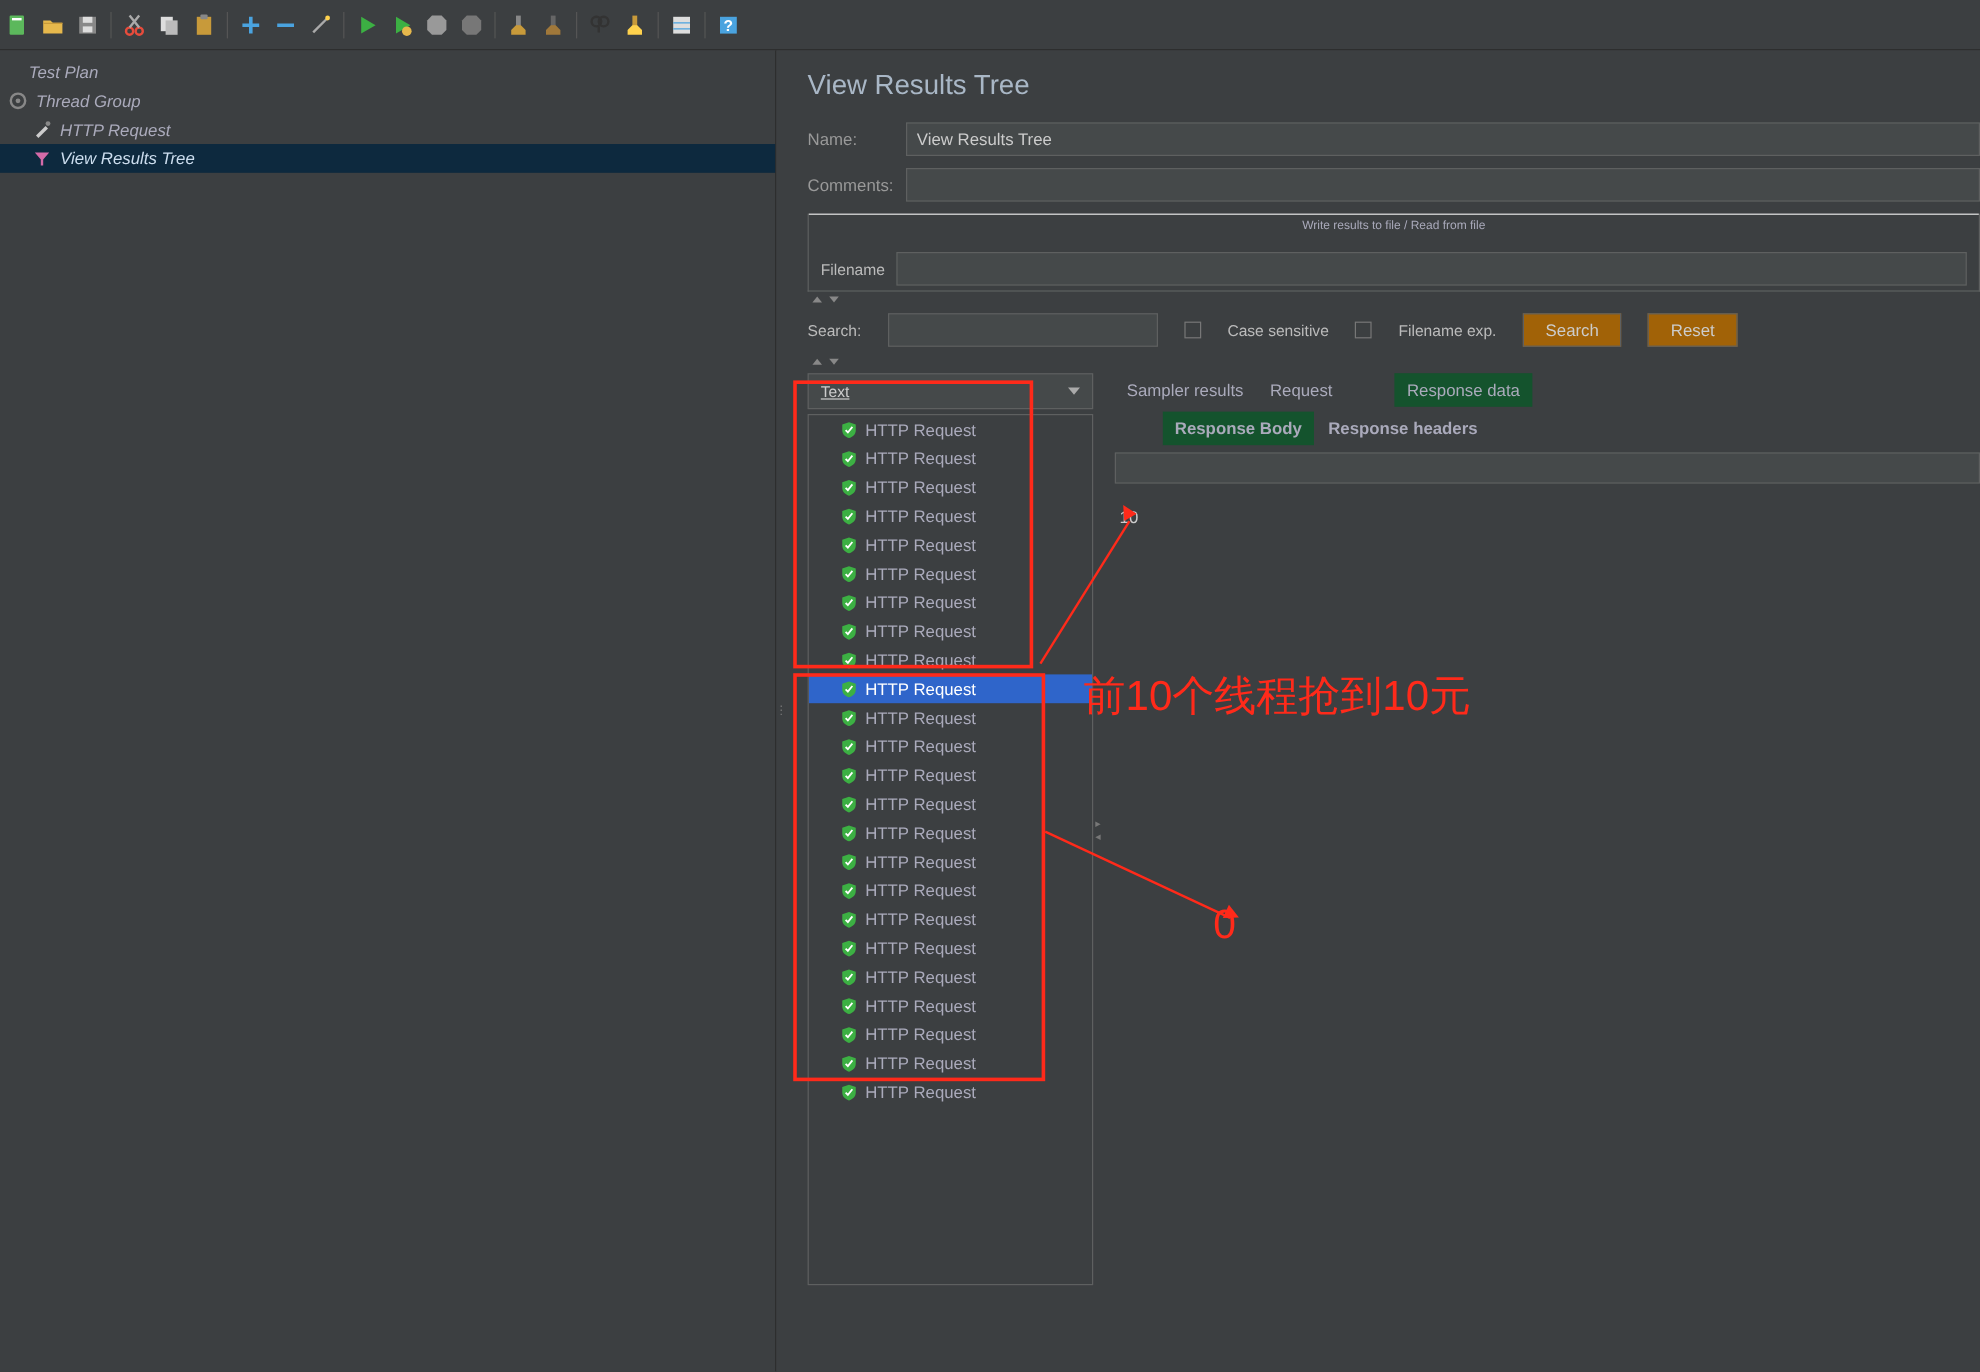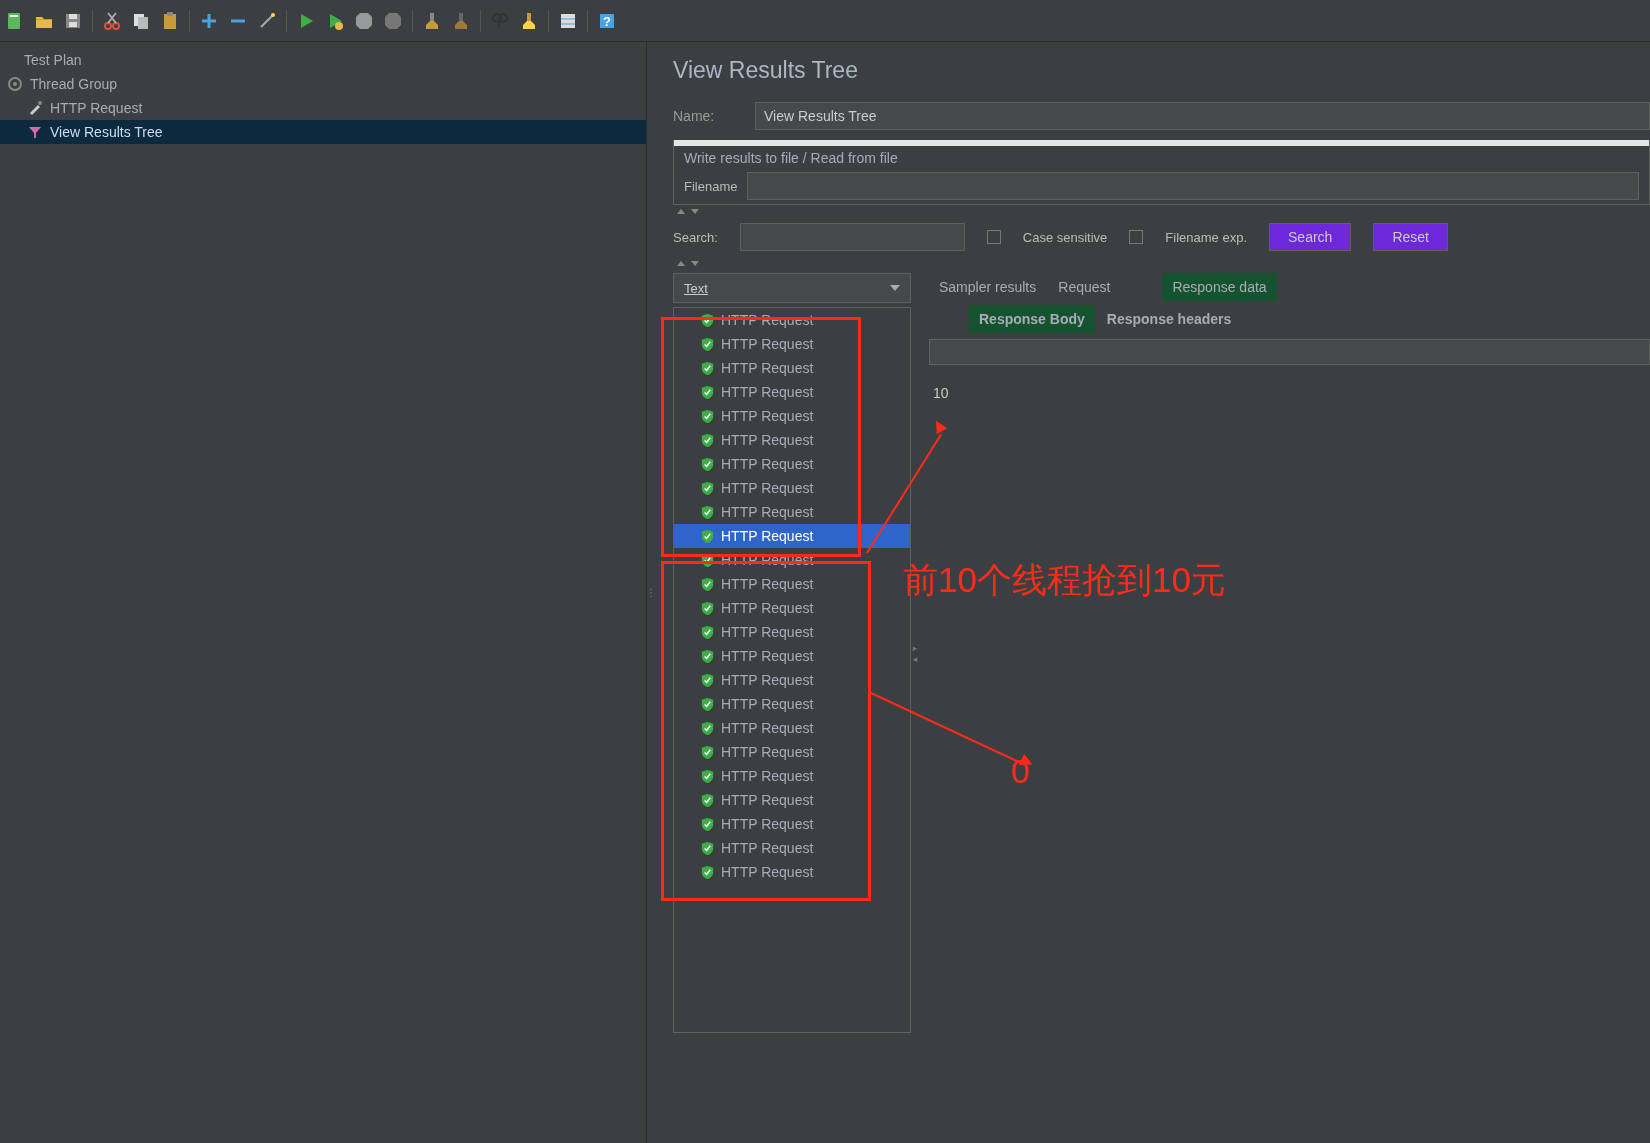--- a/index.html
+++ b/index.html
@@ -6,49 +6,49 @@
 body { background:#3c3f41; color:#bbb; font-size:13px; overflow:hidden; width:1650px; height:1143px; position:relative; }
 
 
 .toolbar { height:42px; background:#3c3f41; border-bottom:1px solid #2b2b2b; display:flex; align-items:center; padding:0 2px; gap:3px; }
 .tbtn { width:26px; height:26px; display:flex; align-items:center; justify-content:center; cursor:pointer; border-radius:2px; }
 .tsep { width:1px; height:22px; background:#555; margin:0 3px; }
 .ico { width:20px; height:20px; }
 
 
 .main { display:flex; height:calc(100% - 42px); }
-.left { width:647px; background:#3c3f41; border-right:1px solid #2b2b2b; }
+.left { width:647px; background:#3c3f41; border-right:1px solid #2b2b2b;font-style:italic; }
 .splitter { width:8px; background:#3c3f41; cursor:col-resize; display:flex; align-items:center; justify-content:center; }
 .splitter .dots { color:#777; font-size:10px; line-height:4px; }
 .right { flex:1; background:#3c3f41; padding:15px 0 0 18px; position:relative; }
 
 
 .tree { padding-top:6px; }
 .tnode { height:24px; display:flex; align-items:center; padding-left:0; cursor:pointer; color:#aab; font-size:14px; }
 .tnode.sel { background:#0d293e; color:#cde; }
 .tnode .ticon { width:18px; height:18px; margin-right:6px; display:inline-flex; align-items:center; justify-content:center; }
 .ind1 { padding-left:0px; }
 .ind2 { padding-left:6px; }
 .ind3 { padding-left:26px; }
 
 
 .title { font-size:23px; color:#a9b7c6; font-weight:400; margin-bottom:18px; }
 .frow { display:flex; align-items:center; margin-bottom:10px; }
 .flabel { width:82px; color:#999; font-size:14px; }
 .finput { flex:1; height:28px; background:#45494a; border:1px solid #5e6060; color:#ccc; padding:0 8px; font-size:14px; }
 .section { border:1px solid #5e6060; border-top:none; margin-top:4px; }
-.section-hdr { height:28px; padding:4px 10px; color:#aab; font-size:14px; border-top:6px solid #e5e5e5; }
+.section-hdr { height:28px; padding:4px 10px; color:#aab; font-size:10px; border-top:1px solid #e5e5e5;text-align:center; }
 .filerow { display:flex; align-items:center; padding:4px 10px; gap:10px; }
 .collapse-bar { height:12px; display:flex; gap:6px; padding-left:4px; color:#888; font-size:8px; align-items:center; }
 .tri { width:0; height:0; display:inline-block;}
 .tri.up { border-left:4px solid transparent; border-right:4px solid transparent; border-bottom:5px solid #888; }
 .tri.dn { border-left:4px solid transparent; border-right:4px solid transparent; border-top:5px solid #888; }
 
 .searchrow { display:flex; align-items:center; gap:22px; padding:6px 0; }
-.btn { height:28px; padding:0 18px; background:#6d28d9; border:1px solid #5e6060; color:#ccc; cursor:pointer; font-size:14px; }
+.btn { height:28px; padding:0 18px; background:#a16207; border:1px solid #5e6060; color:#ccc; cursor:pointer; font-size:14px; }
 .cb { width:14px; height:14px; border:1px solid #777; display:inline-block; }
 
 
 .res-area { display:flex; margin-top:4px; height:760px; }
 .res-left { width:238px; display:flex; flex-direction:column; }
 .res-right { flex:1; padding-left:10px; }
 .dd { height:30px; background:#45494a; border:1px solid #5e6060; color:#ccc; padding:0 10px; display:flex; align-items:center; justify-content:space-between; margin-bottom:4px; cursor:pointer;text-decoration:underline; }
 .dd .car { width:0; height:0; border-left:5px solid transparent; border-right:5px solid transparent; border-top:6px solid #aaa;}
 .sample-list { flex:1; background:#3c3f41; border:1px solid #5e6060; overflow:hidden; }
 .srow { height:24px; display:flex; align-items:center; padding-left:26px; gap:6px; font-size:14px; color:#aab; cursor:pointer;}
@@ -234,20 +234,24 @@
   <div class="splitter">
       <div class="dots">⋮</div>
     </div>
 
   <div class="right">
     <div class="title">View Results Tree</div>
 
     <div class="frow">
       <div class="flabel">Name:</div>
       <input class="finput" value="View Results Tree" style="">
+    </div>
+    <div class="frow">
+      <div class="flabel">Comments:</div>
+      <input class="finput" value="" style="">
     </div>
 
     <div class="section">
       <div class="section-hdr">Write results to file / Read from file</div>
       <div class="filerow">
         <span>Filename</span>
         <input class="finput" value="" style="">
       </div>
     </div>
 

